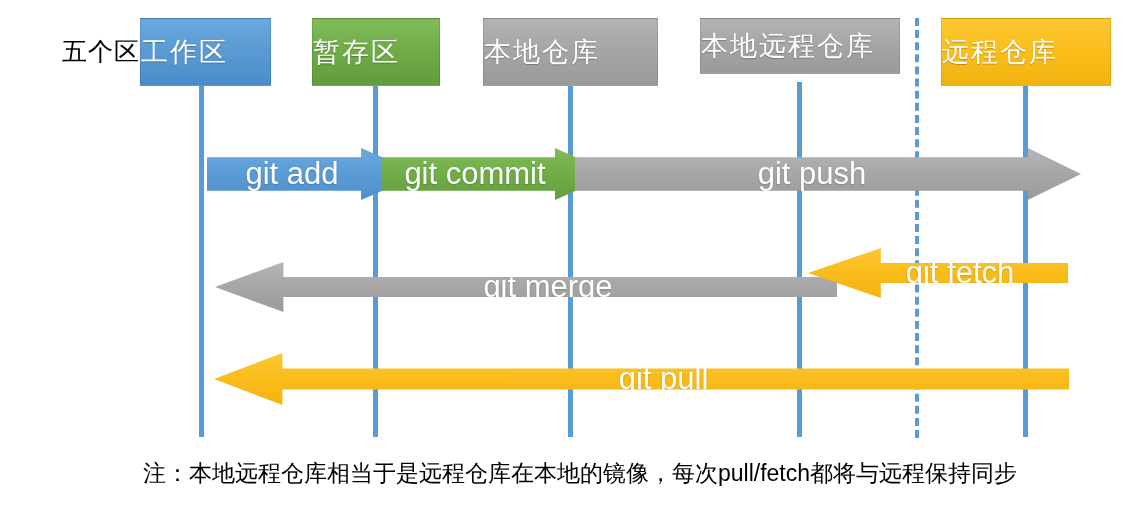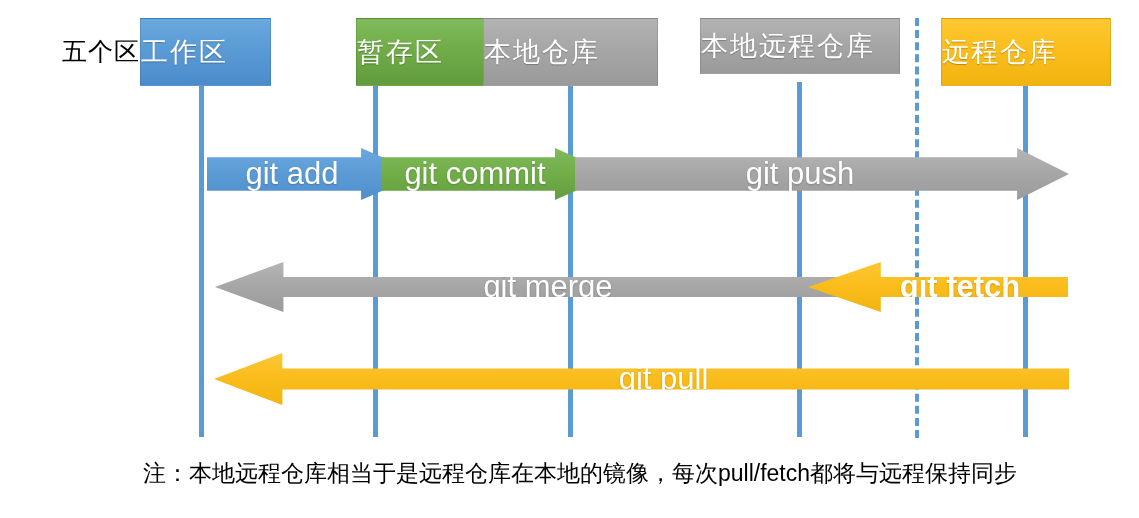--- a/index.html
+++ b/index.html
@@ -94,21 +94,21 @@
   <div class="lifeline" style="left:373px;top:82px;height:355px;"></div>
   <div class="lifeline" style="left:568px;top:82px;height:355px;"></div>
   <div class="lifeline" style="left:797px;top:82px;height:355px;"></div>
   <div class="lifeline" style="left:1023px;top:82px;height:355px;"></div>
   <div class="lifeline-dashed" style="left:915px;top:18px;height:420px;"></div>
 
   <div class="zone-box zone-blue" style="left:140px;top:18px;width:131px;height:68px;">
     <span>工作区</span>
   </div>
 
-  <div class="zone-box zone-green" style="left:312px;top:18px;width:128px;height:68px;margin-left:44px;">
+  <div class="zone-box zone-green" style="left:312px;top:18px;width:128px;height:68px;">
     <span>暂存区</span>
   </div>
 
   <div class="zone-box zone-gray" style="left:483px;top:18px;width:175px;height:68px;">
     <span>本地仓库</span>
   </div>
 
   <div class="zone-box zone-gray" style="left:700px;top:18px;width:200px;height:56px;">
     <span>本地远程仓库</span>
   </div>
@@ -121,31 +121,31 @@
               clip-path:polygon(0 18%,72% 18%,72% 0,100% 50%,72% 100%,72% 82%,0 82%);">
     <span>git add</span>
   </div>
 
   <div class="arrow arrow-right a-green" style="left:381px;top:148px;width:188px;height:52px;
               clip-path:polygon(0 18%,75% 18%,75% 0,100% 50%,75% 100%,75% 82%,0 82%);">
     <span>git commit</span>
   </div>
 
   <div class="arrow arrow-right a-gray" style="left:575px;top:148px;width:450px;height:52px;
-              clip-path:polygon(0 18%,89.5% 18%,89.5% 0,100% 50%,89.5% 100%,89.5% 82%,0 82%);">
+              clip-path:polygon(0 18%,89.5% 18%,89.5% 0,100% 50%,89.5% 100%,89.5% 82%,0 82%);padding-left:12px;">
     <span>git push</span>
   </div>
 
   <div class="arrow arrow-left a-gray" style="left:215px;top:262px;width:578px;height:50px;
               clip-path:polygon(0 50%,11% 0,11% 30%,100% 30%,100% 70%,11% 70%,11% 100%);">
     <span>git merge</span>
   </div>
 
-  <div class="arrow arrow-left a-yellow" style="left:808px;top:262px;width:216px;height:50px;
-              clip-path:polygon(0 50%,28% 0,28% 30%,100% 30%,100% 70%,28% 70%,28% 100%);font-weight:bold;">
+  <div class="arrow arrow-left a-yellow" style="left:808px;top:248px;width:216px;height:50px;
+              clip-path:polygon(0 50%,28% 0,28% 30%,100% 30%,100% 70%,28% 70%,28% 100%);">
     <span>git fetch</span>
   </div>
 
   <div class="arrow arrow-left a-yellow" style="left:214px;top:353px;width:811px;height:52px;
               clip-path:polygon(0 50%,8% 0,8% 30%,100% 30%,100% 70%,8% 70%,8% 100%);">
     <span>git pull</span>
   </div>
 
   <div class="note" style="left:143px;top:458px;">注：本地远程仓库相当于是远程仓库在本地的镜像，每次pull/fetch都将与远程保持同步</div>
 

